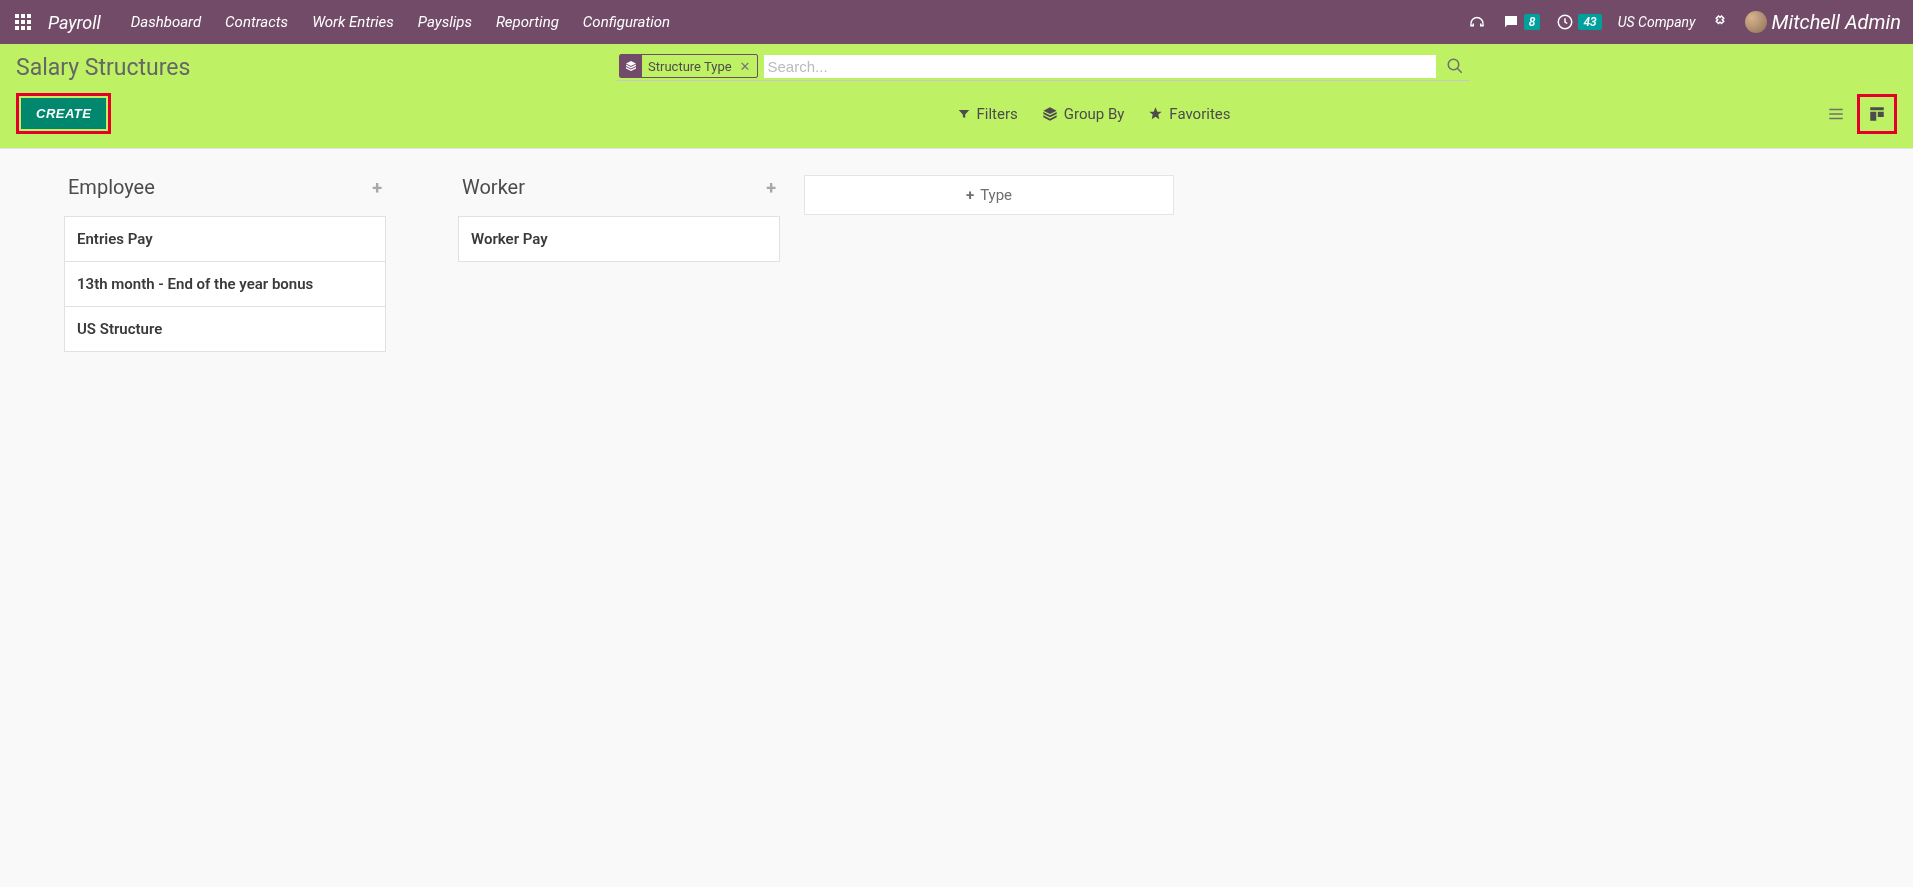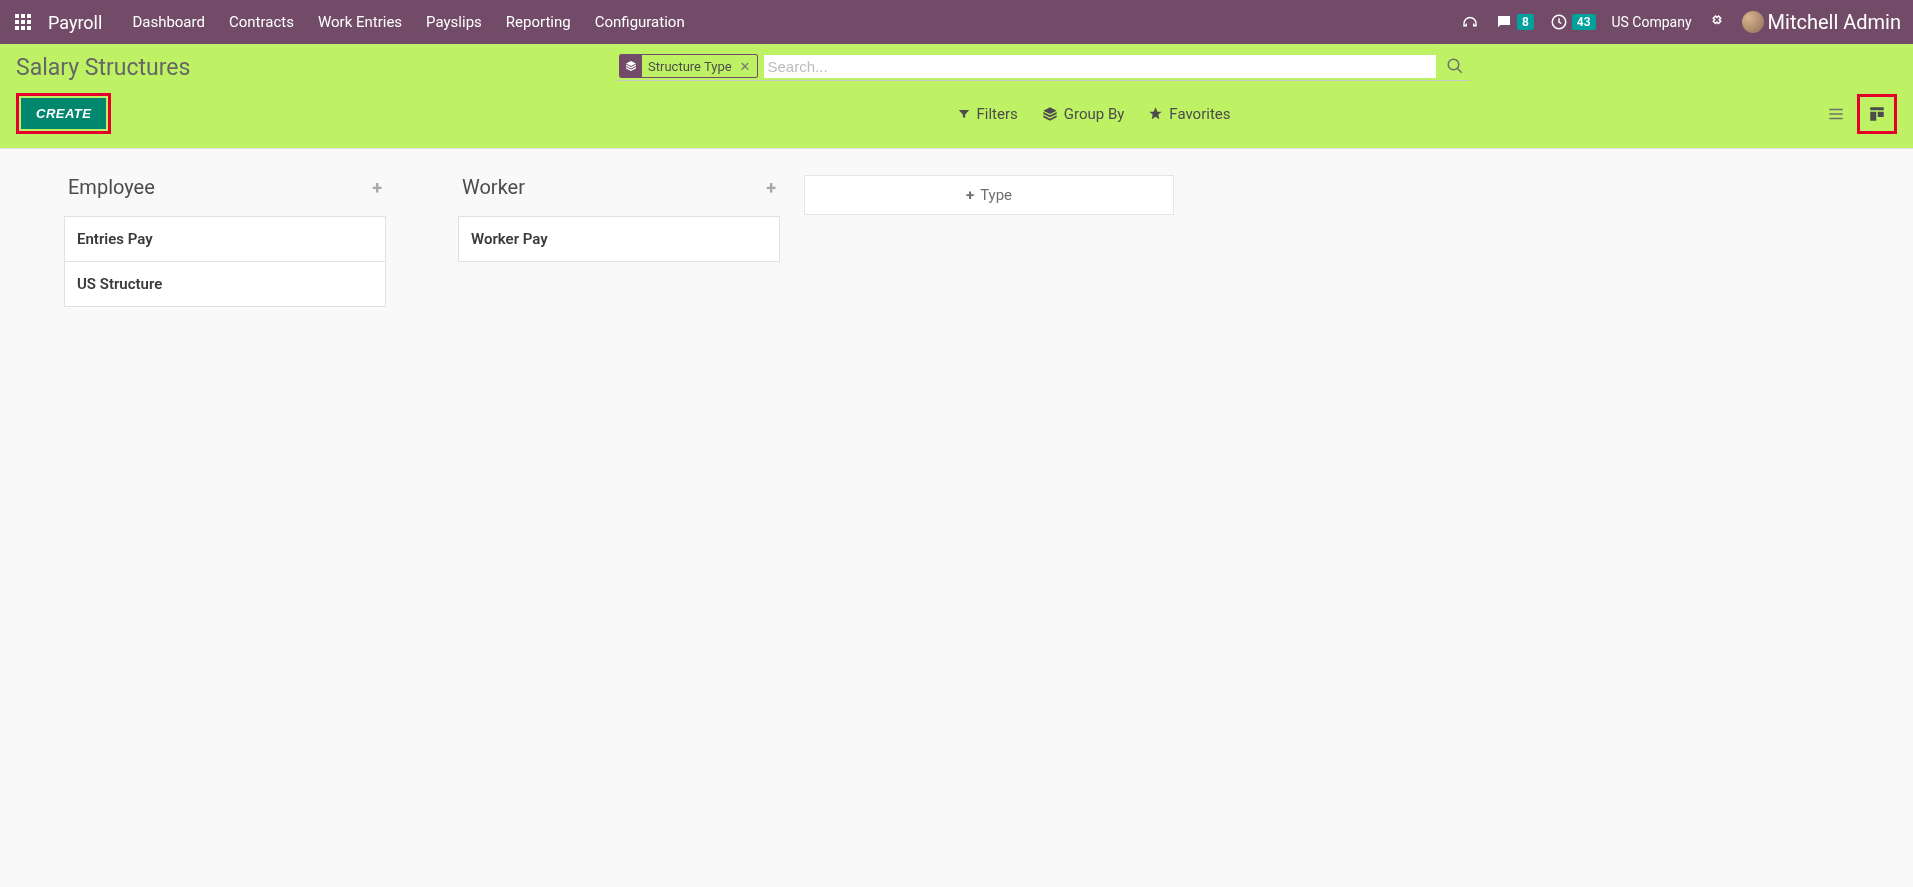--- a/index.html
+++ b/index.html
@@ -11,20 +11,21 @@
   }
   
   .topnav {
     background: #714b67;
     color: #fff;
     height: 44px;
     display: flex;
     align-items: center;
     padding: 0 12px;
     gap: 8px;
+    font-style: italic;
   }
   .topnav .apps-icon {
     display: inline-flex;
     align-items: center;
     justify-content: center;
     width: 22px; height: 22px;
     cursor: pointer;
   }
   .topnav .brand {
     font-size: 18px;
@@ -433,20 +434,23 @@
 <div class="board">
   <div class="column">
     <div class="col-header">
       <span class="col-title">Employee</span>
       <span class="col-plus">+</span>
     </div>
     <div class="card">
       <div class="card-title">Entries Pay</div>
     </div>
     <div class="card">
+      <div class="card-title">13th month - End of the year bonus</div>
+    </div>
+    <div class="card">
       <div class="card-title">US Structure</div>
     </div>
   </div>
 
   <div class="column">
     <div class="col-header">
       <span class="col-title">Worker</span>
       <span class="col-plus">+</span>
     </div>
     <div class="card">

